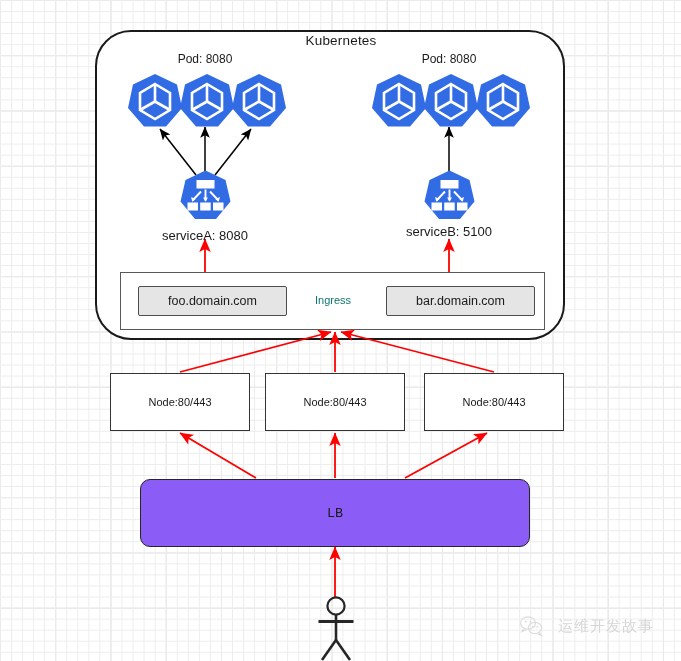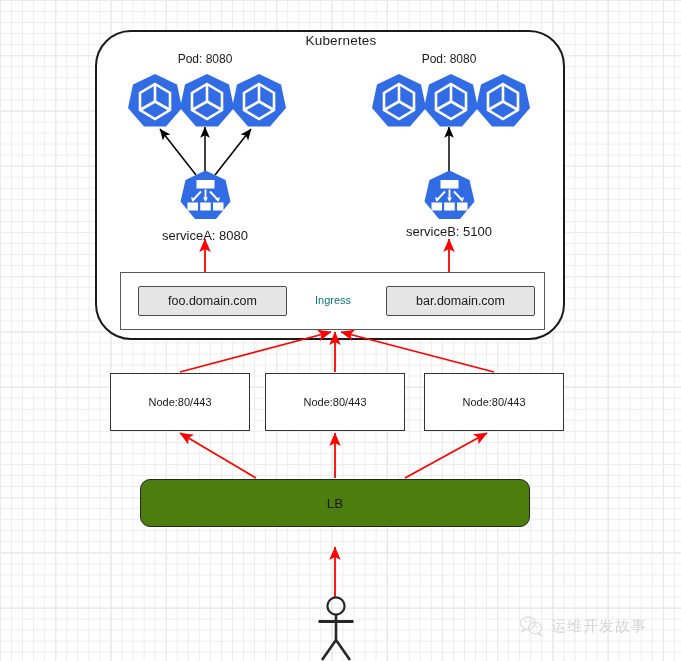--- a/index.html
+++ b/index.html
@@ -66,30 +66,30 @@
     border:1.8px solid #333333; background:#ffffff; box-sizing:border-box;
     display:flex; align-items:center; justify-content:center;
     font-size:11px; color:#1a1a1a;
   }
   #node-1{ left:110px; top:373px; }
   #node-2{ left:265px; top:373px; }
   #node-3{ left:424px; top:373px; }
 
   
   #lb-box{
-    left:140px; top:479px; width:390px; height:48px;
+    left:140px; top:479px; width:390px; height:68px;
     border:1.8px solid #262626; border-radius:10px;
-    background:#4d7c0f; box-sizing:border-box;
+    background:#8b5cf6; box-sizing:border-box;
     display:flex; align-items:center; justify-content:center;
-    font-size:13.5px; color:#1a1a1a;
+    font-size:13.5px; color:#1a1a1a;font-family:Liberation Mono, monospace;
   }
 
   
   #watermark{
-    left:519px; top:615px; display:flex; align-items:center; gap:7px;
+    left:519px; top:615px; display:flex; align-items:center; gap:14px;
   }
   #watermark-text{
     font-size:15px; color:#d6d6d6; letter-spacing:1px;
     font-family:"DejaVu Sans", sans-serif;
   }
   svg{ display:block; overflow:visible; }
 </style>
 </head>
 <body>
 

